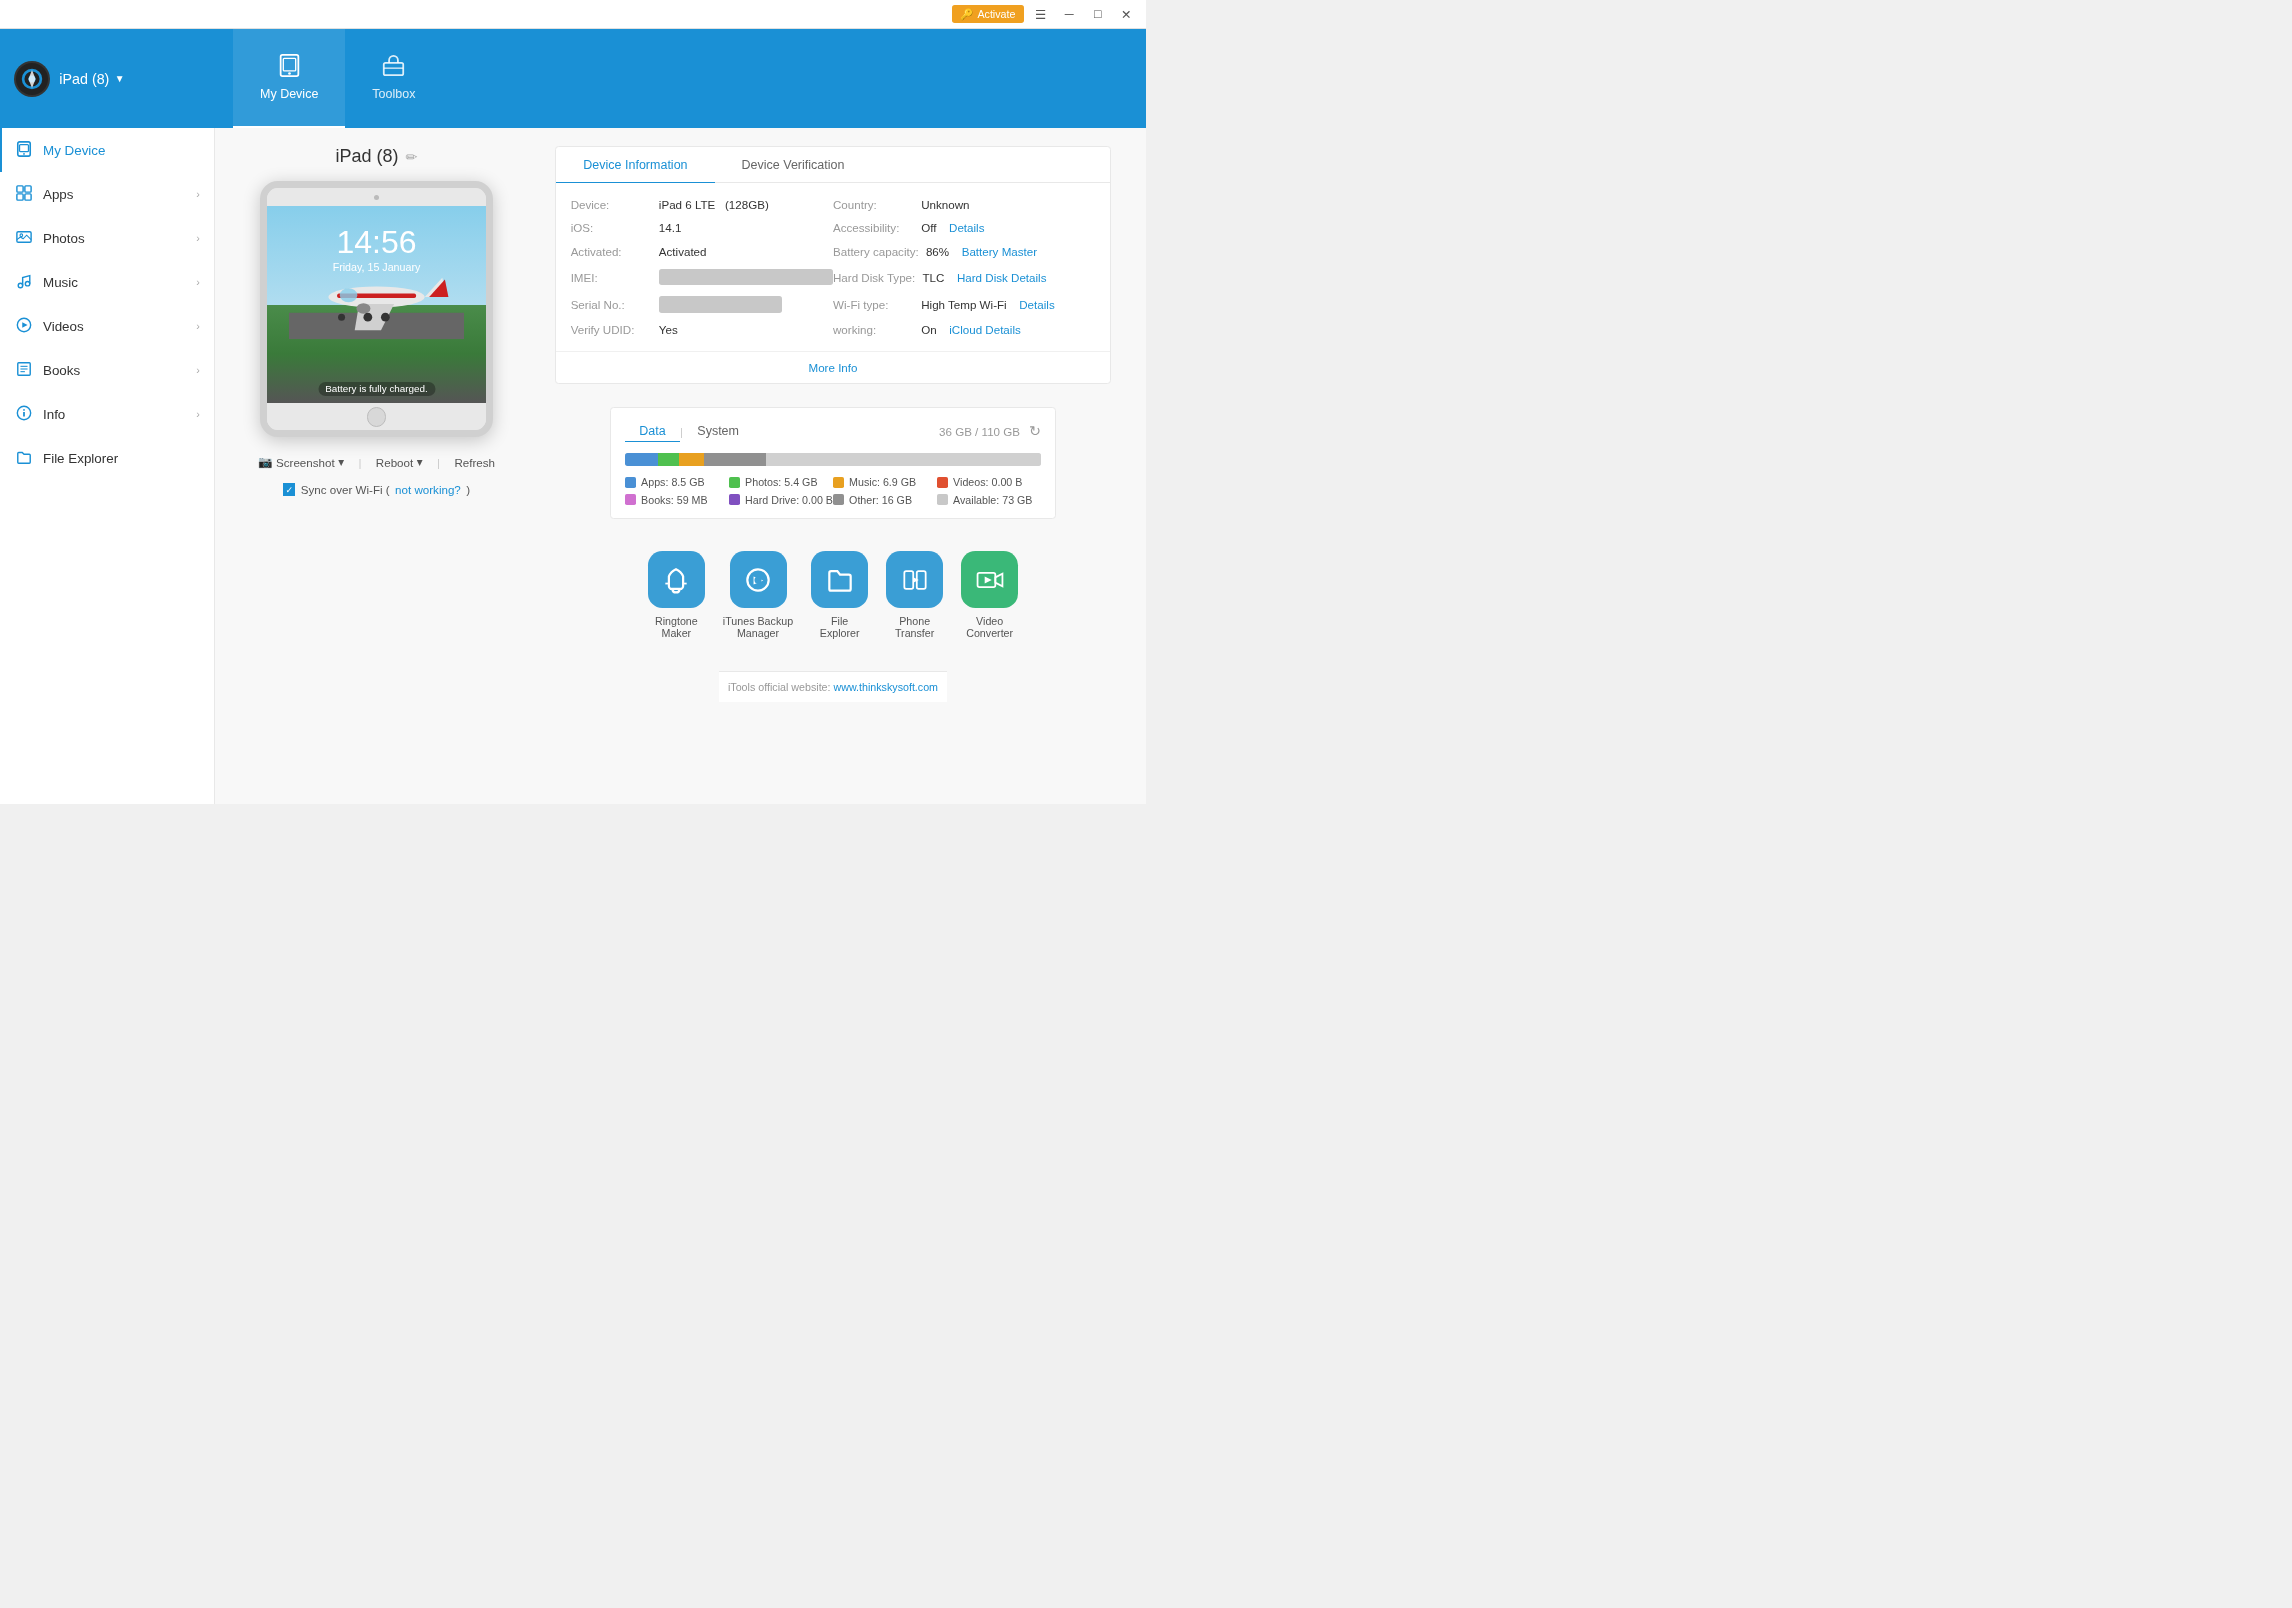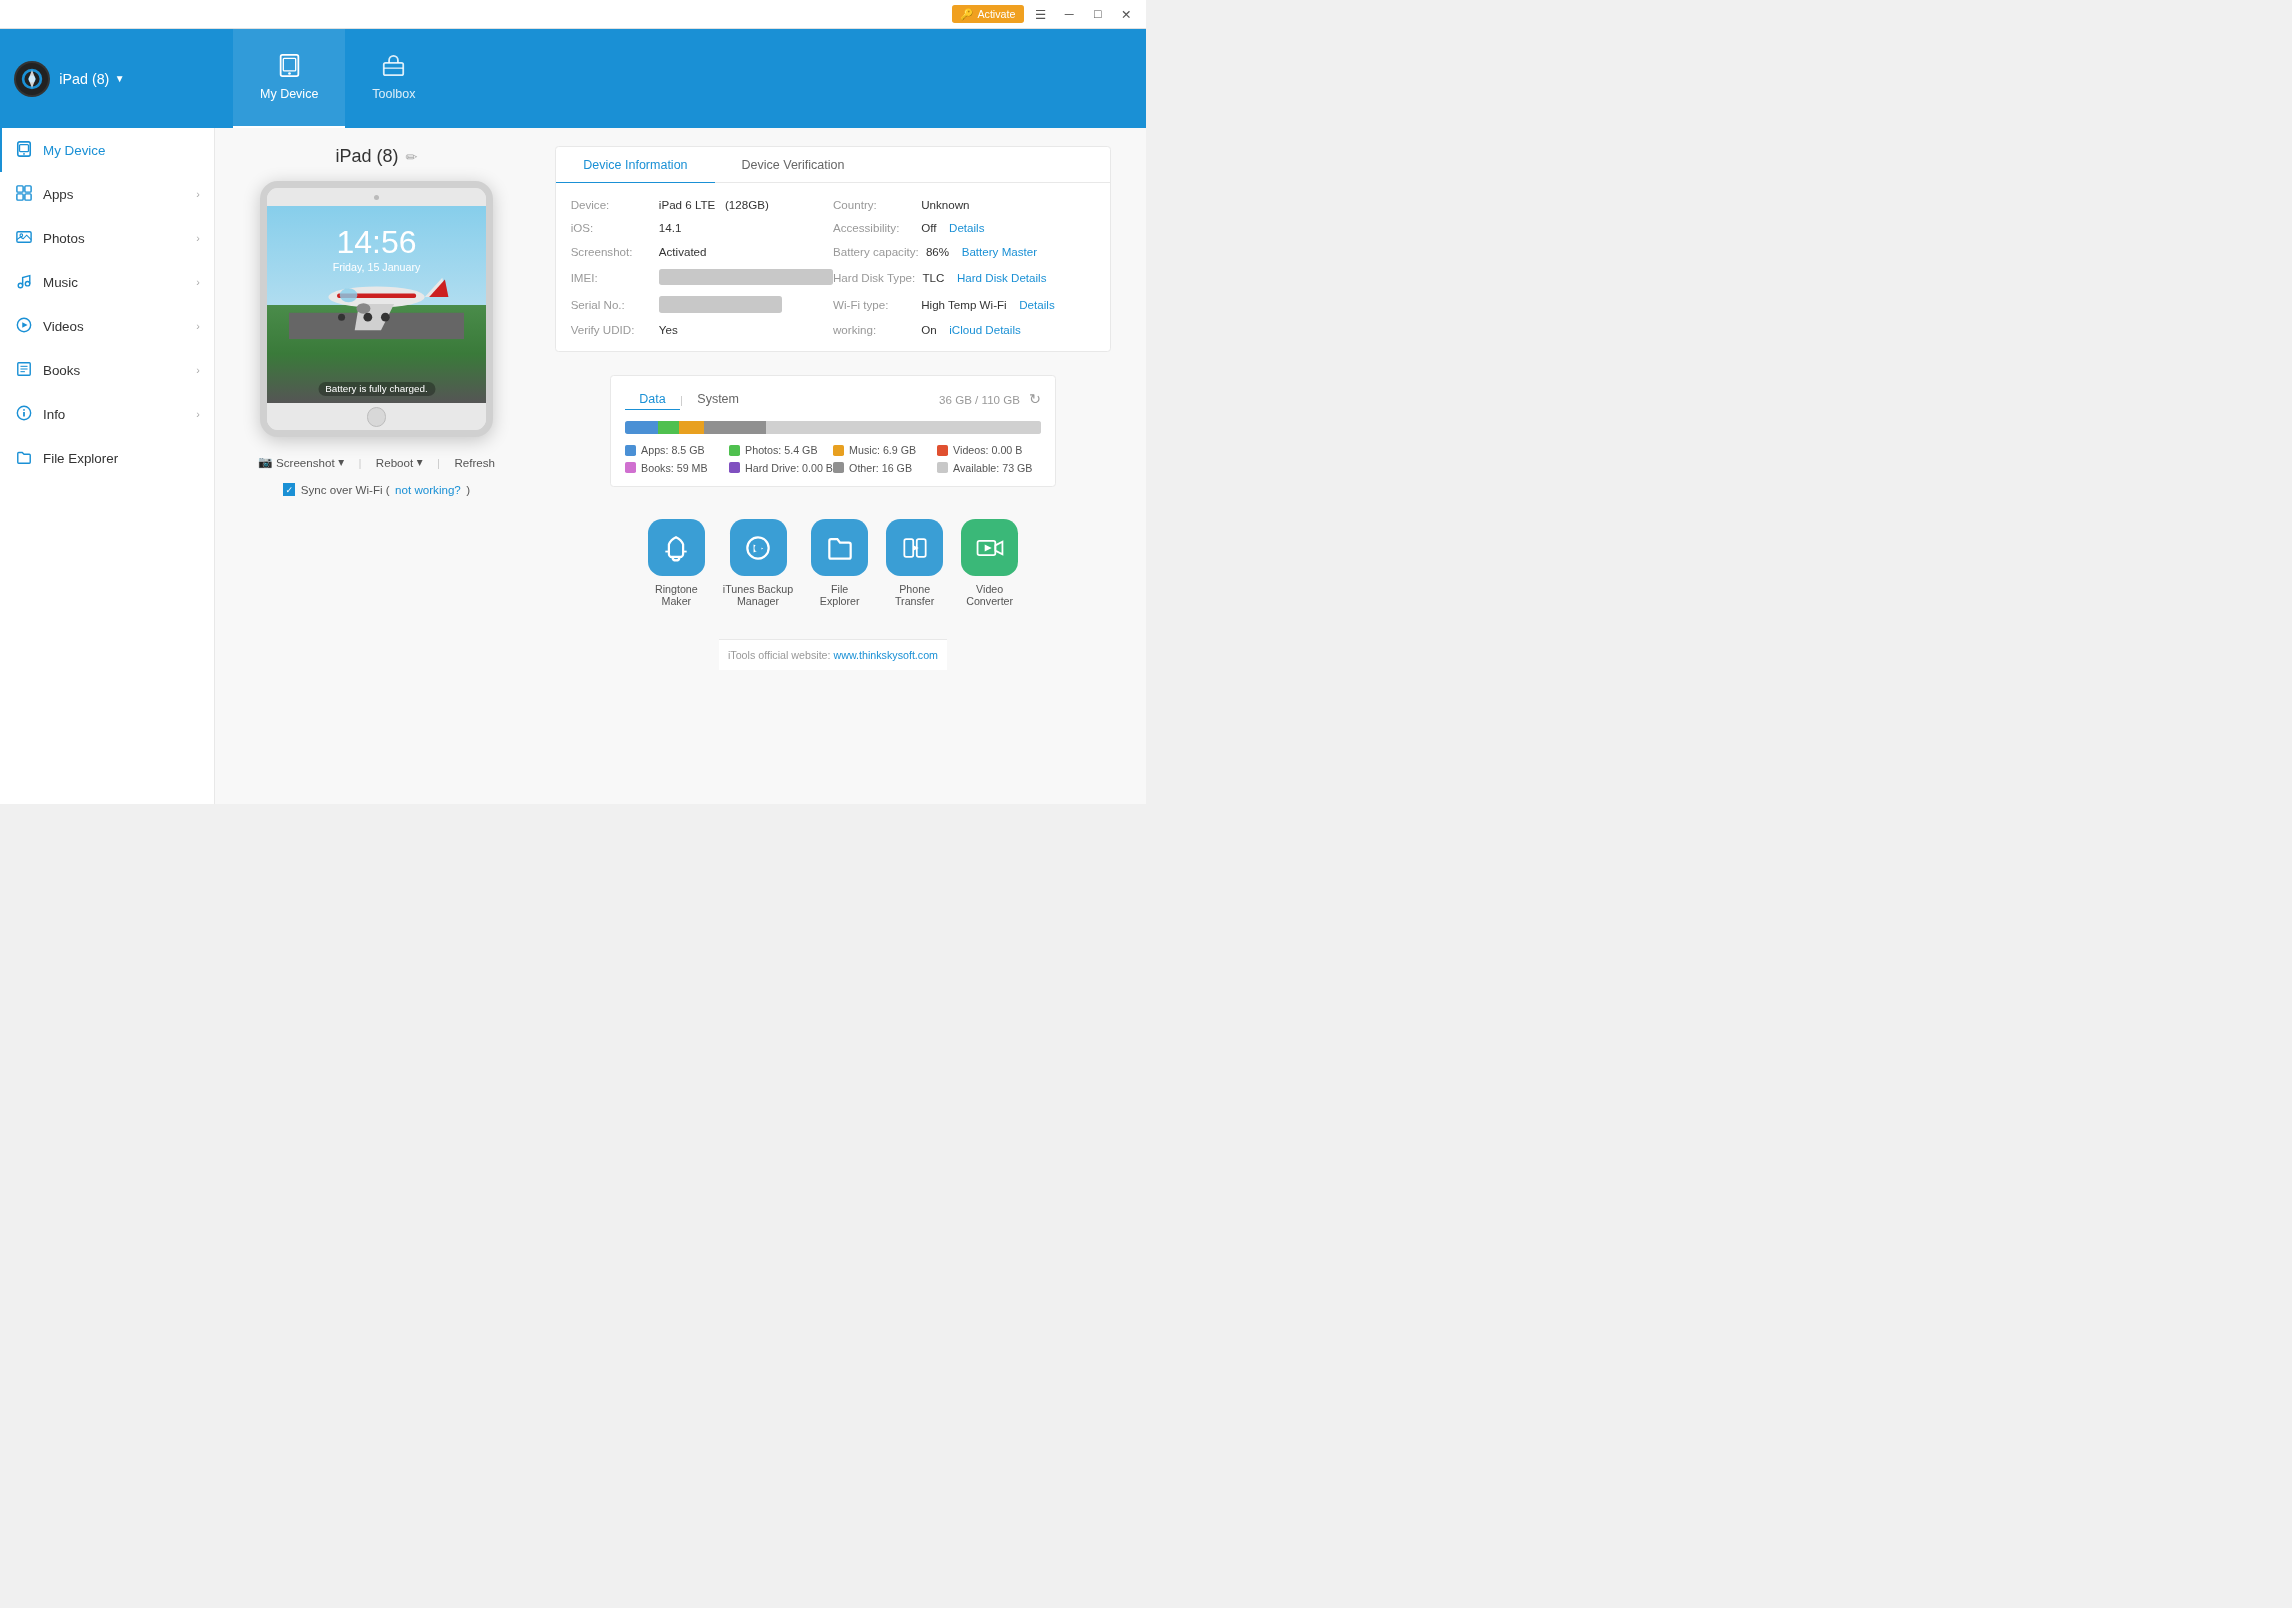--- a/index.html
+++ b/index.html
@@ -677,21 +677,21 @@
               <span class="info-label">iOS:</span>
               <span class="info-value">14.1</span>
             </div>
             <div class="info-row">
               <span class="info-label">Accessibility:</span>
               <span class="info-value">Off</span>
               <span class="info-link">Details</span>
             </div>
 
             <div class="info-row">
-              <span class="info-label">Screenshot:</span>
+              <span class="info-label">Activated:</span>
               <span class="info-value">Activated</span>
             </div>
             <div class="info-row">
               <span class="info-label">Battery capacity:</span>
               <span class="info-value">86%</span>
               <span class="info-link">Battery Master</span>
             </div>
 
             <div class="info-row">
               <span class="info-label">IMEI:</span>
@@ -717,20 +717,23 @@
               <span class="info-label">Verify UDID:</span>
               <span class="info-value">Yes</span>
             </div>
             <div class="info-row">
               <span class="info-label">working:</span>
               <span class="info-value">On</span>
               <span class="info-link">iCloud Details</span>
             </div>
           </div>
 
+          <div class="more-info-row">
+            <span class="more-info-btn">More Info</span>
+          </div>
         </div>
 
         <div class="storage-card">
           <div class="storage-header">
             <div class="storage-tabs">
               <span class="storage-tab active">Data</span>
               <span class="storage-tab-sep">|</span>
               <span class="storage-tab">System</span>
             </div>
             <div style="display:flex;align-items:center;gap:9px;">

